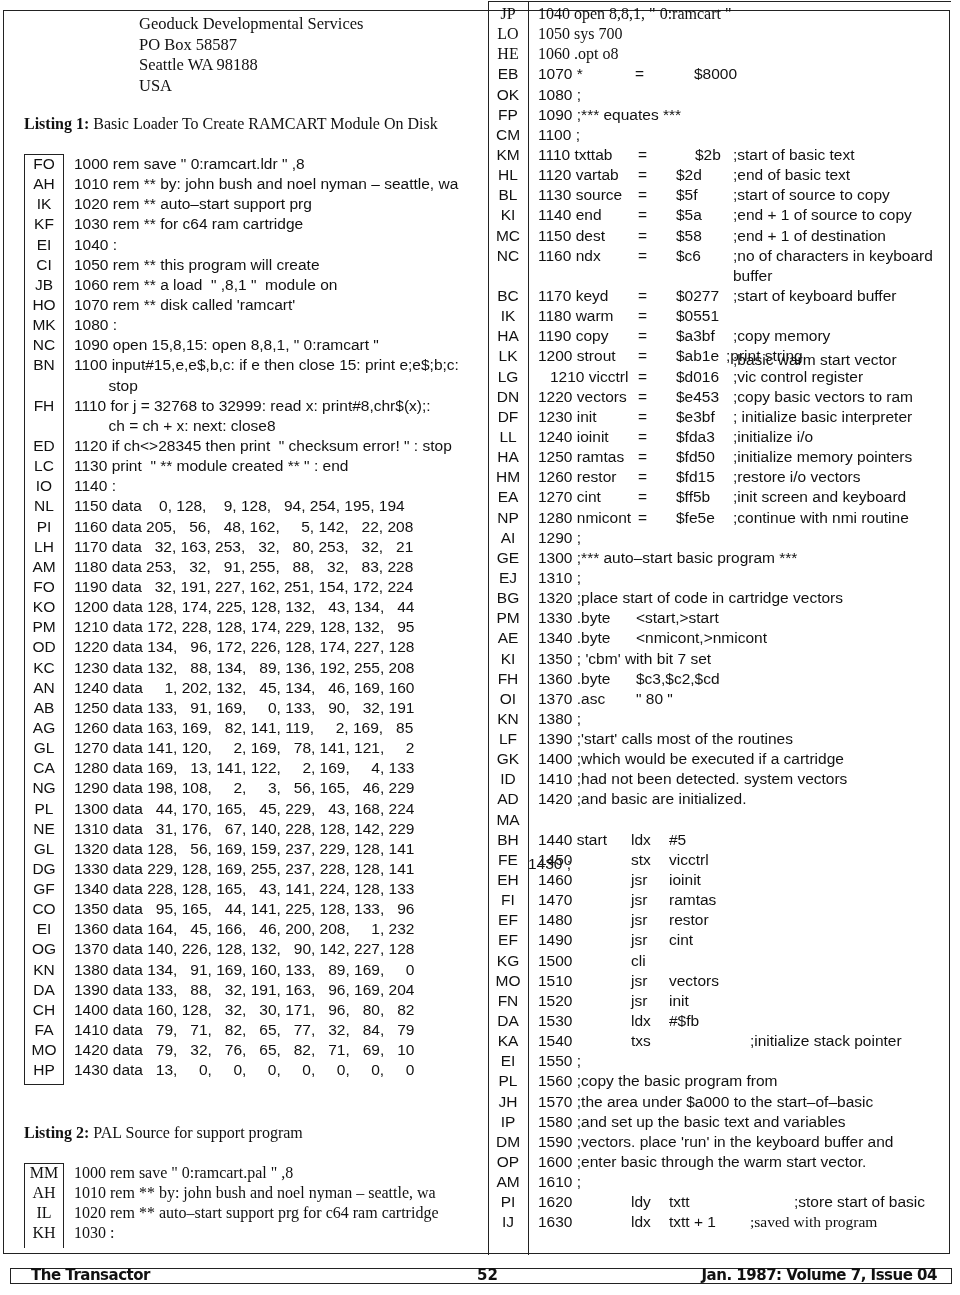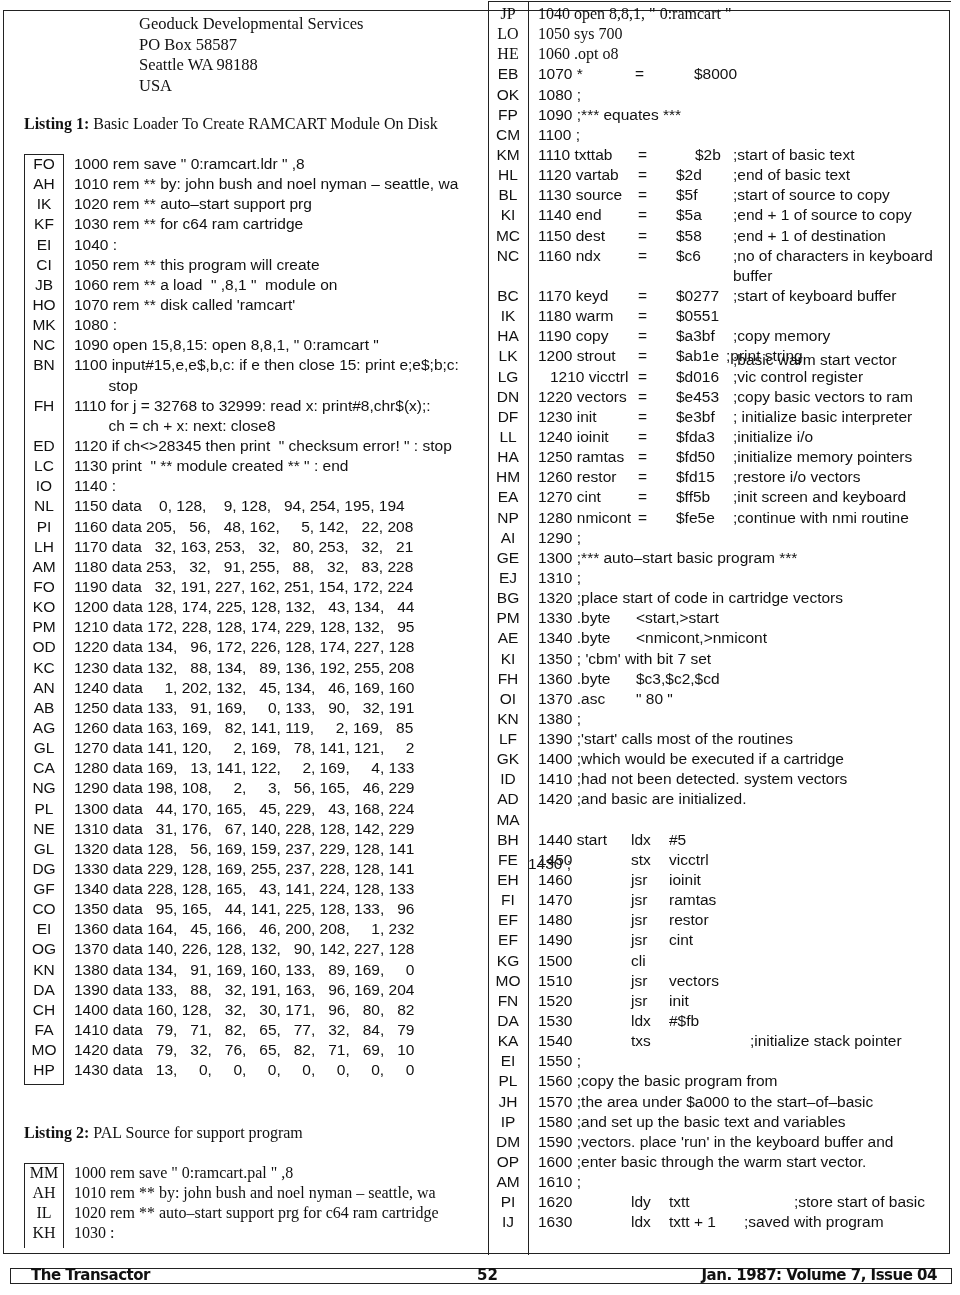--- a/index.html
+++ b/index.html
@@ -164,21 +164,21 @@
         <div class="row"><span class="sum">DA</span><span class="c" style="left: 50px;">1530</span><span class="c" style="left: 143px;">ldx</span><span class="c" style="left: 181px;">#$fb</span></div>
         <div class="row"><span class="sum">KA</span><span class="c" style="left: 50px;">1540</span><span class="c" style="left: 143px;">txs</span><span class="c" style="left: 181px;"></span><span class="c" style="left: 262px;">;initialize stack pointer</span></div>
         <div class="row"><span class="sum">EI</span><span class="c" style="left: 50px;">1550 ;</span></div>
         <div class="row"><span class="sum">PL</span><span class="c" style="left: 50px;">1560 ;copy the basic program from</span></div>
         <div class="row"><span class="sum">JH</span><span class="c" style="left: 50px;">1570 ;the area under $a000 to the start–of–basic</span></div>
         <div class="row"><span class="sum">IP</span><span class="c" style="left: 50px;">1580 ;and set up the basic text and variables</span></div>
         <div class="row"><span class="sum">DM</span><span class="c" style="left: 50px;">1590 ;vectors. place 'run' in the keyboard buffer and</span></div>
         <div class="row"><span class="sum">OP</span><span class="c" style="left: 50px;">1600 ;enter basic through the warm start vector.</span></div>
         <div class="row"><span class="sum">AM</span><span class="c" style="left: 50px;">1610 ;</span></div>
         <div class="row"><span class="sum">PI</span><span class="c" style="left: 50px;">1620</span><span class="c" style="left: 143px;">ldy</span><span class="c" style="left: 181px;">txtt</span><span class="c" style="left: 262px; margin-left: 44px;">;store start of basic</span></div>
-        <div class="row"><span class="sum">IJ</span><span class="c" style="left: 50px;">1630</span><span class="c" style="left: 143px;">ldx</span><span class="c" style="left: 181px;">txtt + 1</span><span class="c" style="left: 256px;">;saved with program</span></div>
+        <div class="row"><span class="sum">IJ</span><span class="c" style="left: 50px;">1630</span><span class="c" style="left: 143px;">ldx</span><span class="c" style="left: 181px;">txtt + 1</span><span class="c" style="left: 262px; font-family: Liberation Serif, serif;">;saved with program</span></div>
       </div>
   </div>
 </div>
 
 <div class="footer">
   <span class="f-left">The Transactor</span>
   <span class="f-mid">52</span>
   <span class="f-right">Jan. 1987: Volume 7, Issue 04</span>
 </div>
 

